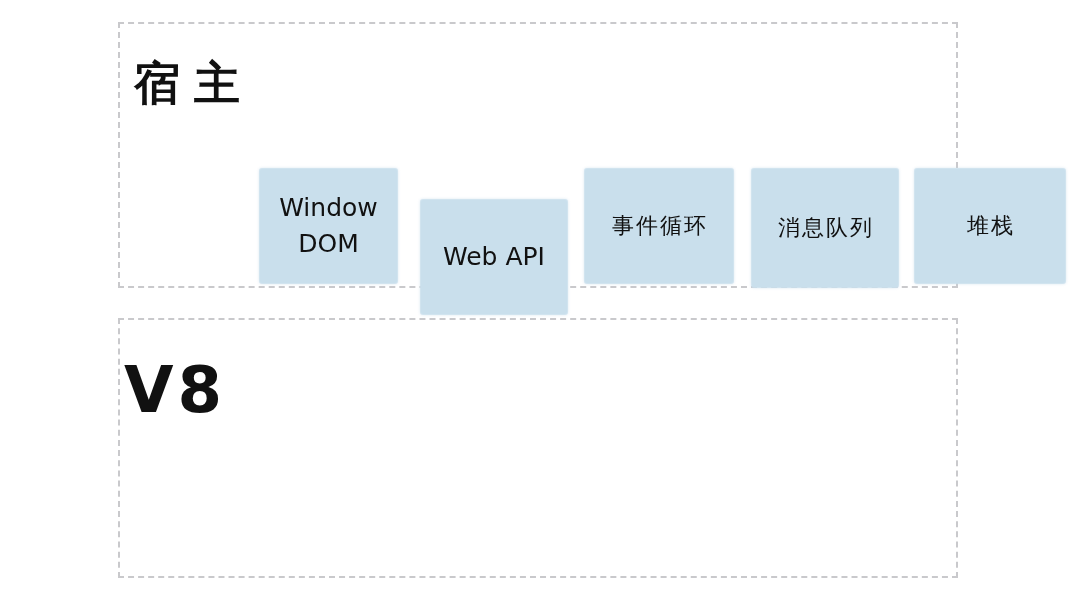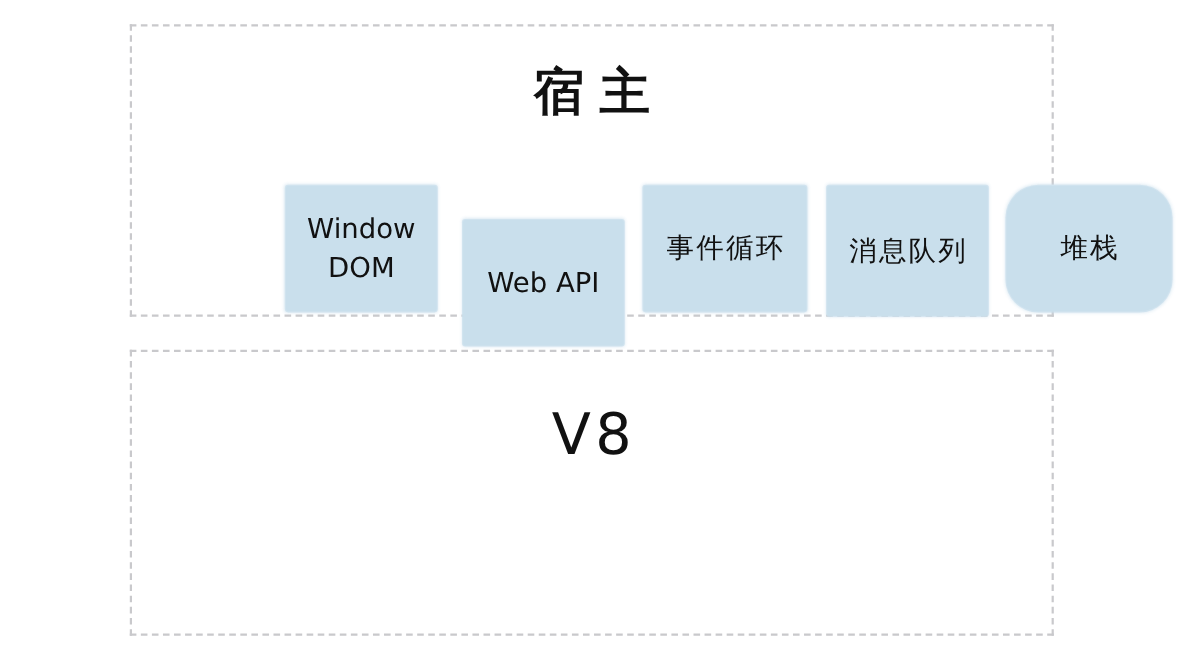--- a/index.html
+++ b/index.html
@@ -42,41 +42,39 @@
     left: 118px;
     top: 318px;
     width: 840px;
     height: 260px;
   }
 
   .section-title {
     position: absolute;
     left: 0;
     width: 100%;
-    text-align: center;
     color: #111111;
     font-weight: 700;
     line-height: 1;
     white-space: nowrap;
   }
 
   #section-host .section-title {
     top: 36px;
     font-size: 46px;
     letter-spacing: 14px;
     text-indent: 14px;
   }
 
   #section-v8 .section-title {
     top: 38px;
-    font-size: 52px;
+    font-size: 64px;
     letter-spacing: 4px;
     text-indent: 4px;
-    font-weight: 400;
-    margin-top: 12px;
+    font-weight: 700;
   }
 
   
   .box {
     position: absolute;
     box-sizing: border-box;
     background: #c9dfec;
     display: flex;
     flex-direction: column;
     align-items: center;
@@ -91,31 +89,31 @@
     box-shadow:
       0 0 0 1px rgba(201,223,236,0.75),
       0 0 3px 1px rgba(201,223,236,0.65);
   }
 
   .box .line {
     display: block;
   }
 
   .box.cjk {
-    font-size: 25px;
+    font-size: 22px;
     letter-spacing: 2px;
     text-indent: 2px;
   }
 
   
   #box-window-dom { left: 140px; top: 145px; width: 137px; height: 114px; }
   #box-web-api    { left: 301px; top: 145px; width: 146px; height: 114px; margin-top: 31px; }
   #box-event-loop { left: 465px; top: 145px; width: 148px; height: 114px; }
   #box-message-queue { left: 632px; top: 145px; width: 146px; height: 118px; }
-  #box-call-stack { left: 795px; top: 145px; width: 150px; height: 114px; border-radius: 29px; }
+  #box-call-stack { left: 795px; top: 145px; width: 150px; height: 114px; }
 </style>
 </head>
 <body>
 
 <div id="diagram">
 
   <div class="section" id="section-host">
     <div class="section-title">宿主</div>
 
     <div class="box" id="box-window-dom">

